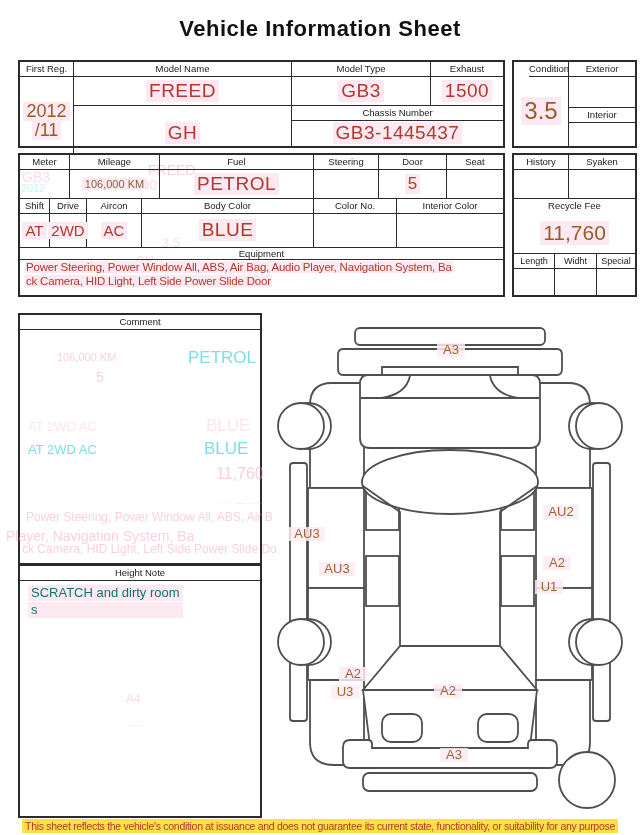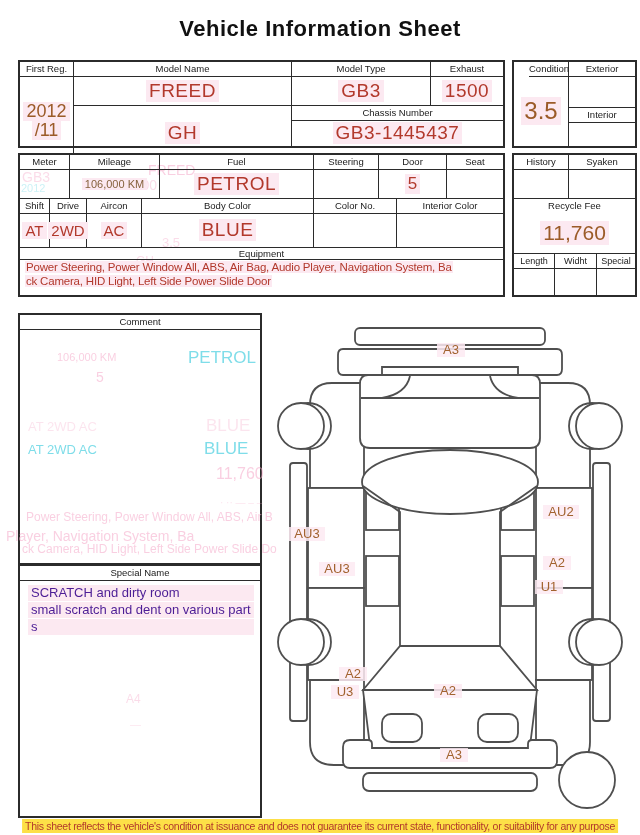--- a/index.html
+++ b/index.html
@@ -211,24 +211,23 @@
     <span class="gc" style="left:8px;top:127px;font-size:13px;">AT   2WD   AC</span>
     <span class="gc" style="left:184px;top:124px;font-size:17px;">BLUE</span>
     <span class="gp o55" style="left:196px;top:150px;font-size:16px;">11,760</span>
     <span class="gp o30" style="left:200px;top:182px;font-size:10px;">· ·· — – –</span>
     <span class="gp o55" style="left:6px;top:195px;font-size:12px;">Power Steering, Power Window  All, ABS, Air B</span>
     <span class="gp o55" style="left:-14px;top:213px;font-size:14px;">Player, Navigation System, Ba</span>
     <span class="gp o55" style="left:2px;top:227px;font-size:12px;">ck Camera, HID Light, Left Side Power Slide Do</span>
   </div>
 
   <div class="box" style="left:18px;top:564px;width:244px;height:254px;">
-    <div class="lbl lblu">Special Name</div>
-    <div style="position:absolute;left:8px;top:19px;font-size:13px;line-height:16px;color:#4c1d95;">
+    <div class="lbl lblu">Height Note</div>
+    <div style="position:absolute;left:8px;top:19px;font-size:13px;line-height:16px;color:#0f766e;">
       <span class="hl note-line">SCRATCH and dirty room</span>
-      <span class="hl note-line">small scratch and dent on various part</span>
       <span class="hl note-line">s</span>
     </div>
     <span class="gp o40" style="left:106px;top:126px;font-size:12px;">A4</span>
     <span class="gp o30" style="left:110px;top:152px;font-size:11px;">—</span>
   </div>
 
   <svg style="position:absolute;left:270px;top:310px;" width="370" height="512" viewBox="0 0 370 512">
     <g stroke="#4f4f4f" stroke-width="1.8" fill="none">
 
       <rect x="20" y="153" width="17" height="258" rx="3" fill="#fff"></rect>

